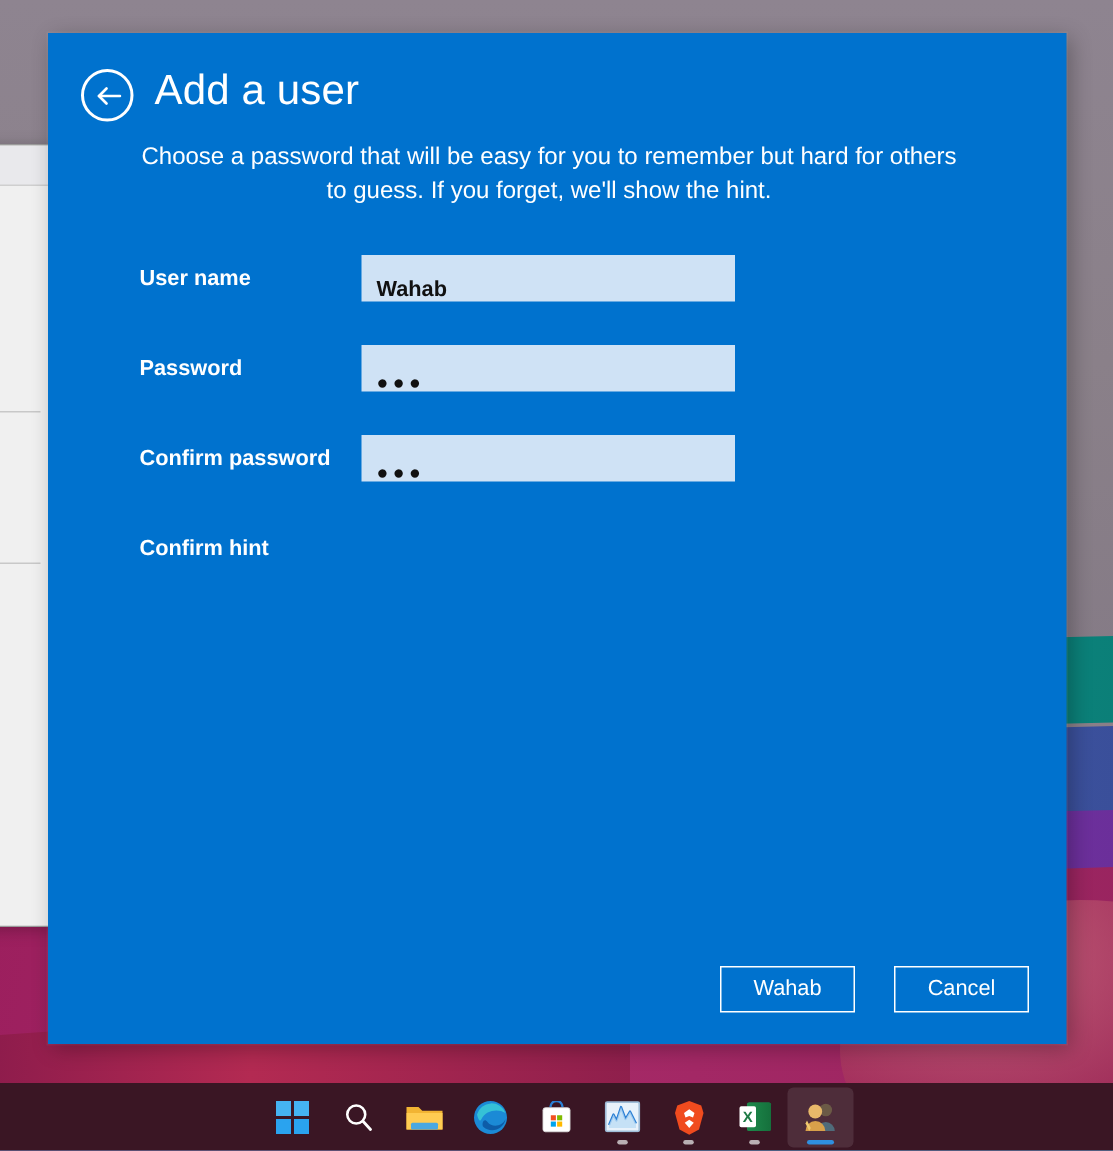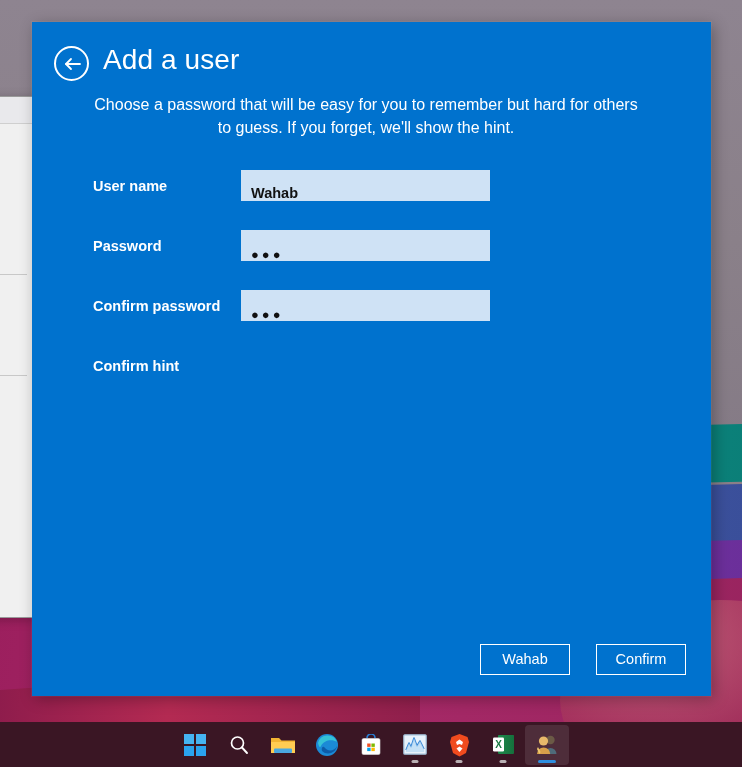--- a/index.html
+++ b/index.html
@@ -341,21 +341,21 @@
     </div>
 
     <div class="form-row">
       <div class="form-label">Confirm hint</div>
     </div>
 
   </div>
 
   <div class="dlg-footer">
     <button class="dlg-btn">Wahab</button>
-    <button class="dlg-btn">Confirm</button>
+    <button class="dlg-btn">Cancel</button>
   </div>
 
 </div>
 
 <div id="taskbar">
 
   <div class="tb-item">
     <svg class="ic" width="22" height="22" viewBox="0 0 22 22">
       <rect x="0" y="0" width="10" height="10" fill="#45b3f2"></rect>
       <rect x="12" y="0" width="10" height="10" fill="#45b3f2"></rect>

